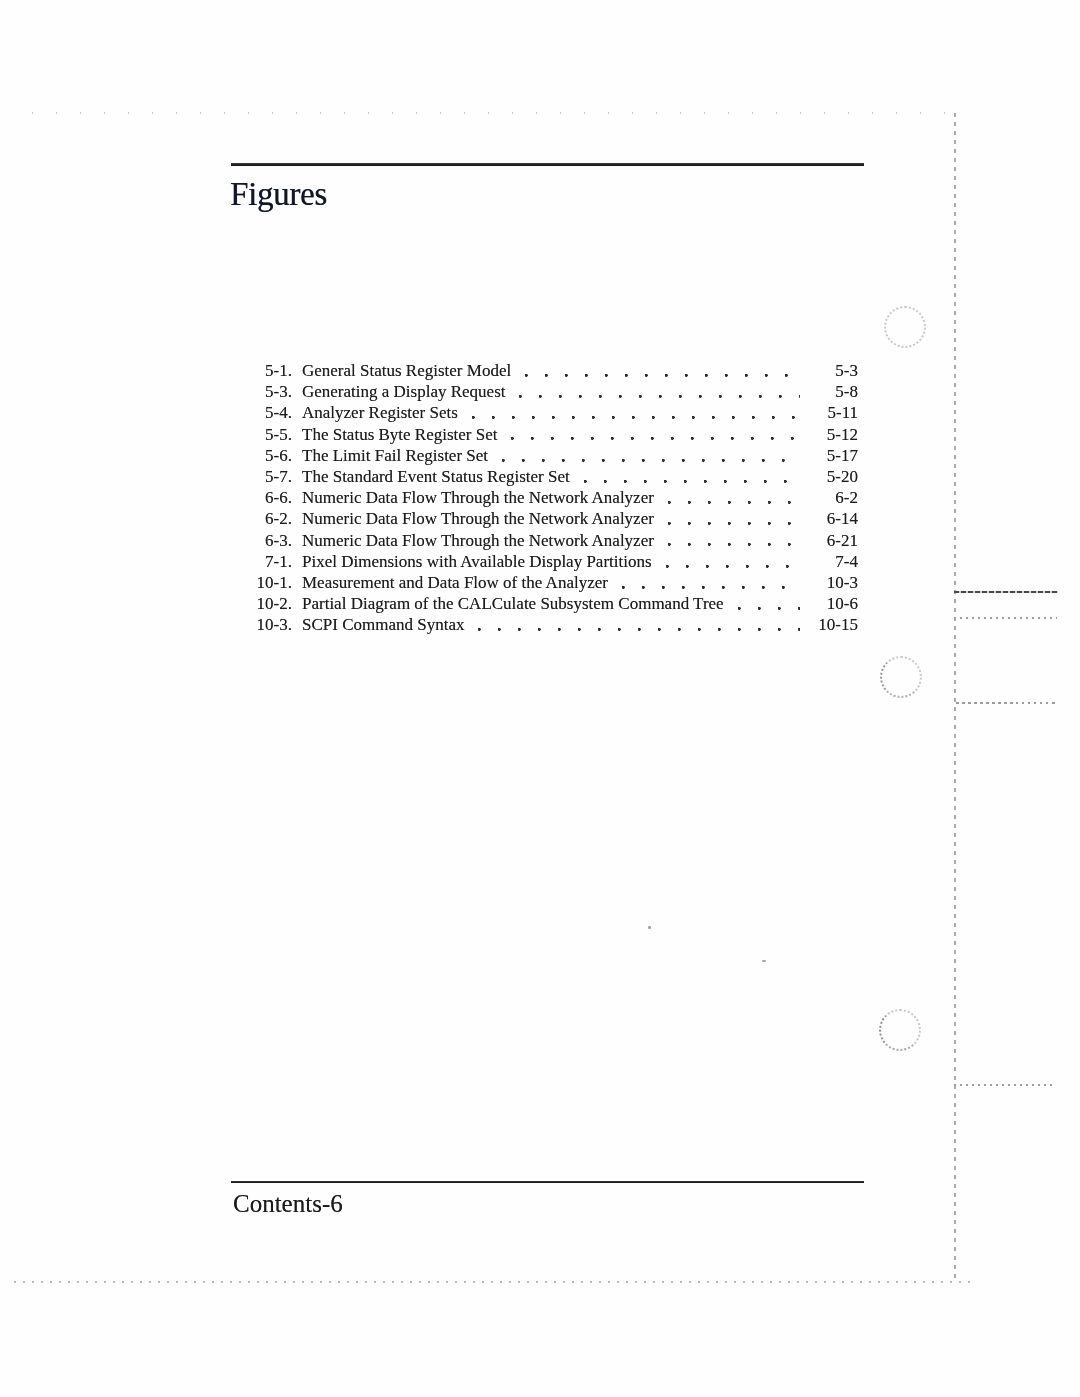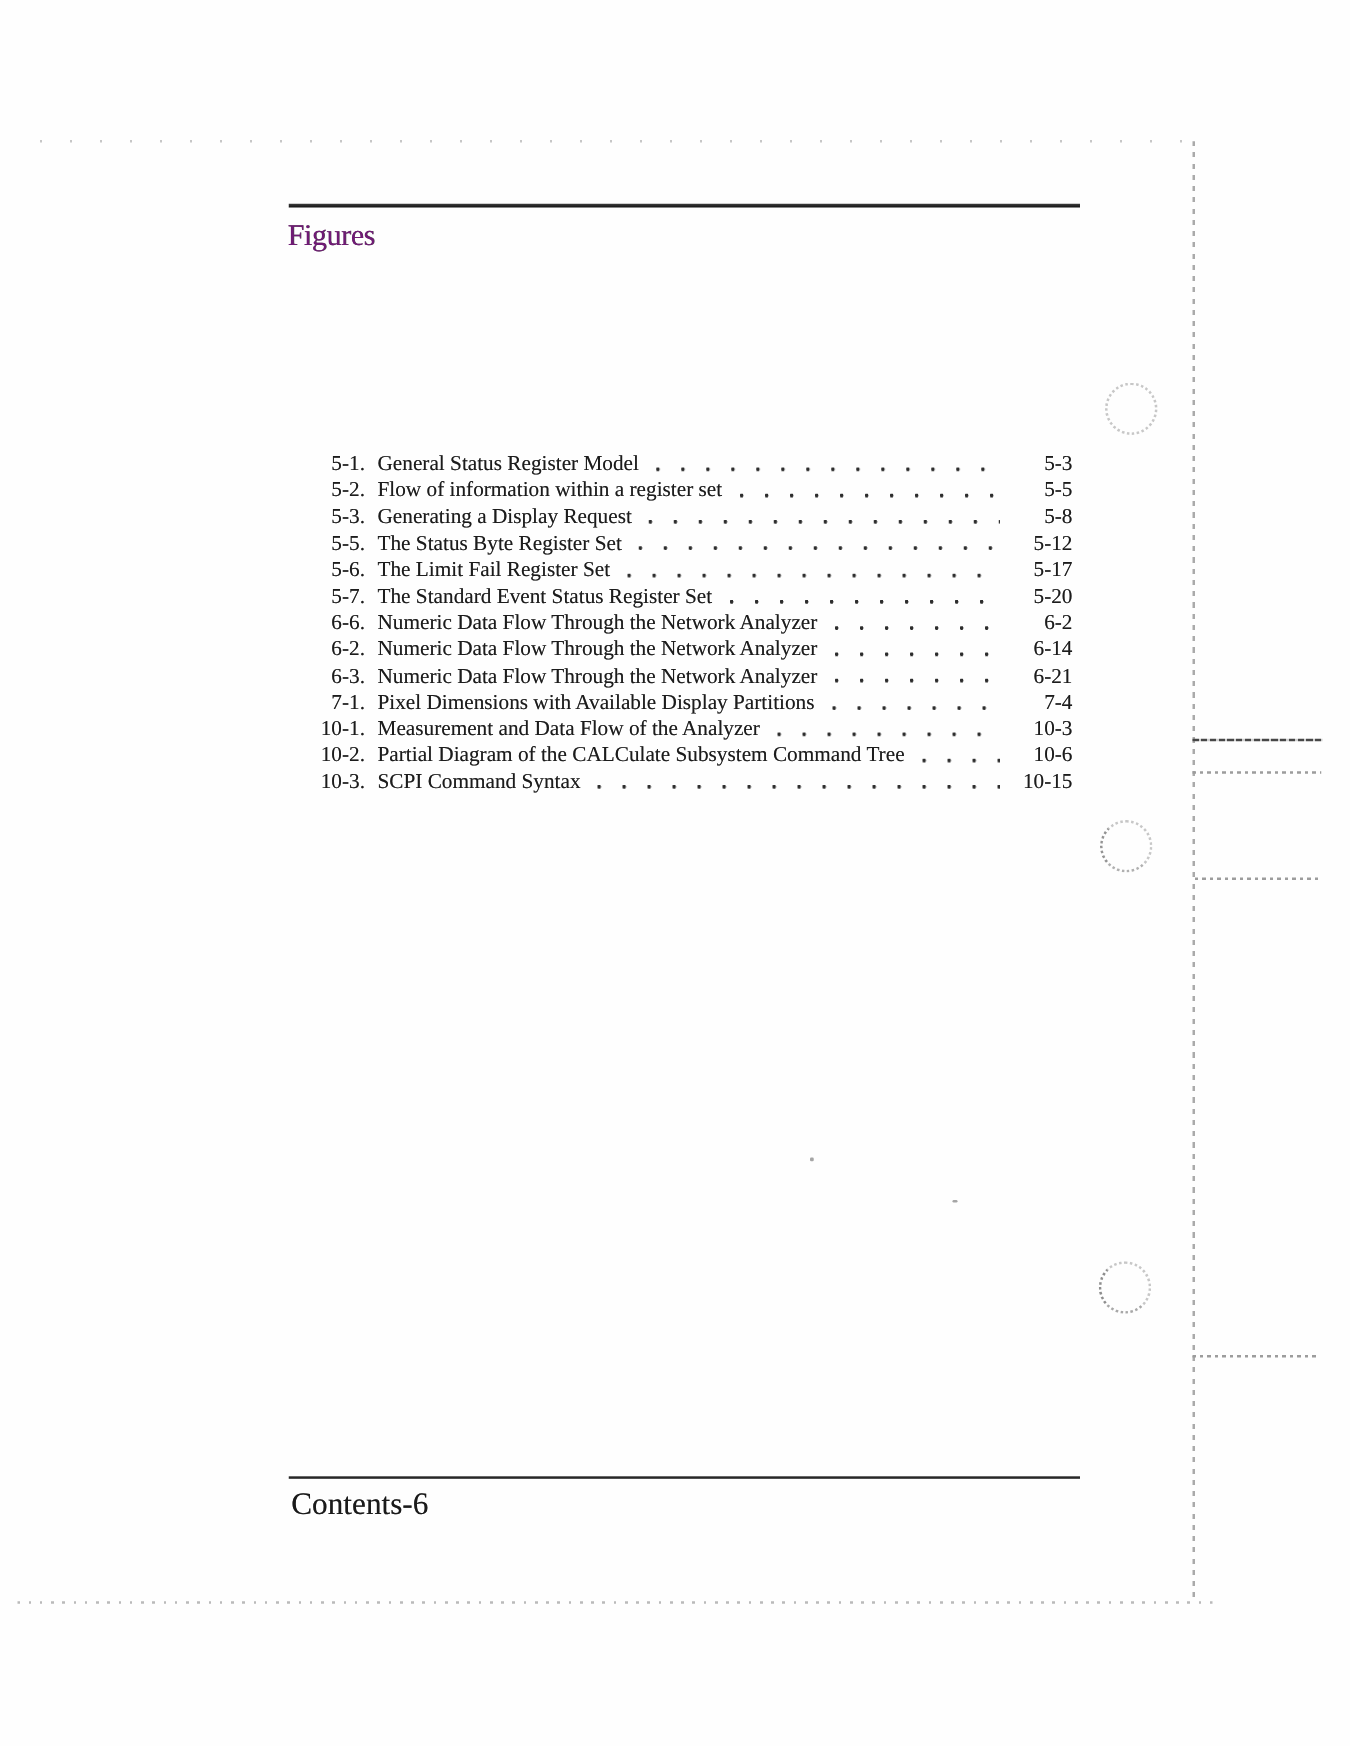--- a/index.html
+++ b/index.html
@@ -47,22 +47,22 @@
   .hole2{left:880px;top:656px;border-left-color:#949494;border-bottom-color:#b0b0b0;}
   .hole3{left:879px;top:1009px;border-left-color:#8d8d8d;border-bottom-color:#a8a8a8;}
 
   
   .rule{left:231px;width:633px;height:3px;background:linear-gradient(#3d3d3d,#121212);}
   .rule-top{top:163px;}
   .rule-bottom{top:1181px;height:2.4px;}
 
   .title{
     left:230px;top:176px;
-    font-size:24px;line-height:1.1;letter-spacing:-0.3px;
-    color:#701a75;
+    font-size:33px;line-height:1.1;letter-spacing:-0.3px;
+    color:#0f172a;
     text-shadow:0.35px 0 0.35px rgba(20,20,20,.75);
     white-space:nowrap;
   }
 
   .footer-label{
     left:233px;top:1189px;
     font-size:25px;line-height:1.2;color:#1a1a1a;
     text-shadow:0 0 .3px rgba(20,20,20,.6);
     white-space:nowrap;
   }
@@ -109,34 +109,34 @@
 <h1 class="abs title" style="margin:0;font-weight:normal;">Figures</h1>
 
 <div class="abs figlist">
   <div class="row">
     <span class="num">5-1.</span>
     <span class="cap">General Status Register Model</span>
     <span class="leader"></span>
     <span class="pg">5-3</span>
   </div>
 
-  <div class="row">
-    <span class="num">5-2.</span>
-    <span class="cap">Flow of information within a register set</span>
-    <span class="leader"></span>
-    <span class="pg">5-5</span>
-  </div>
 
   <div class="row">
     <span class="num">5-3.</span>
     <span class="cap">Generating a Display Request</span>
     <span class="leader"></span>
     <span class="pg">5-8</span>
   </div>
 
+  <div class="row">
+    <span class="num">5-4.</span>
+    <span class="cap">Analyzer Register Sets</span>
+    <span class="leader"></span>
+    <span class="pg">5-11</span>
+  </div>
 
   <div class="row">
     <span class="num">5-5.</span>
     <span class="cap">The Status Byte Register Set</span>
     <span class="leader"></span>
     <span class="pg">5-12</span>
   </div>
 
   <div class="row">
     <span class="num">5-6.</span>

